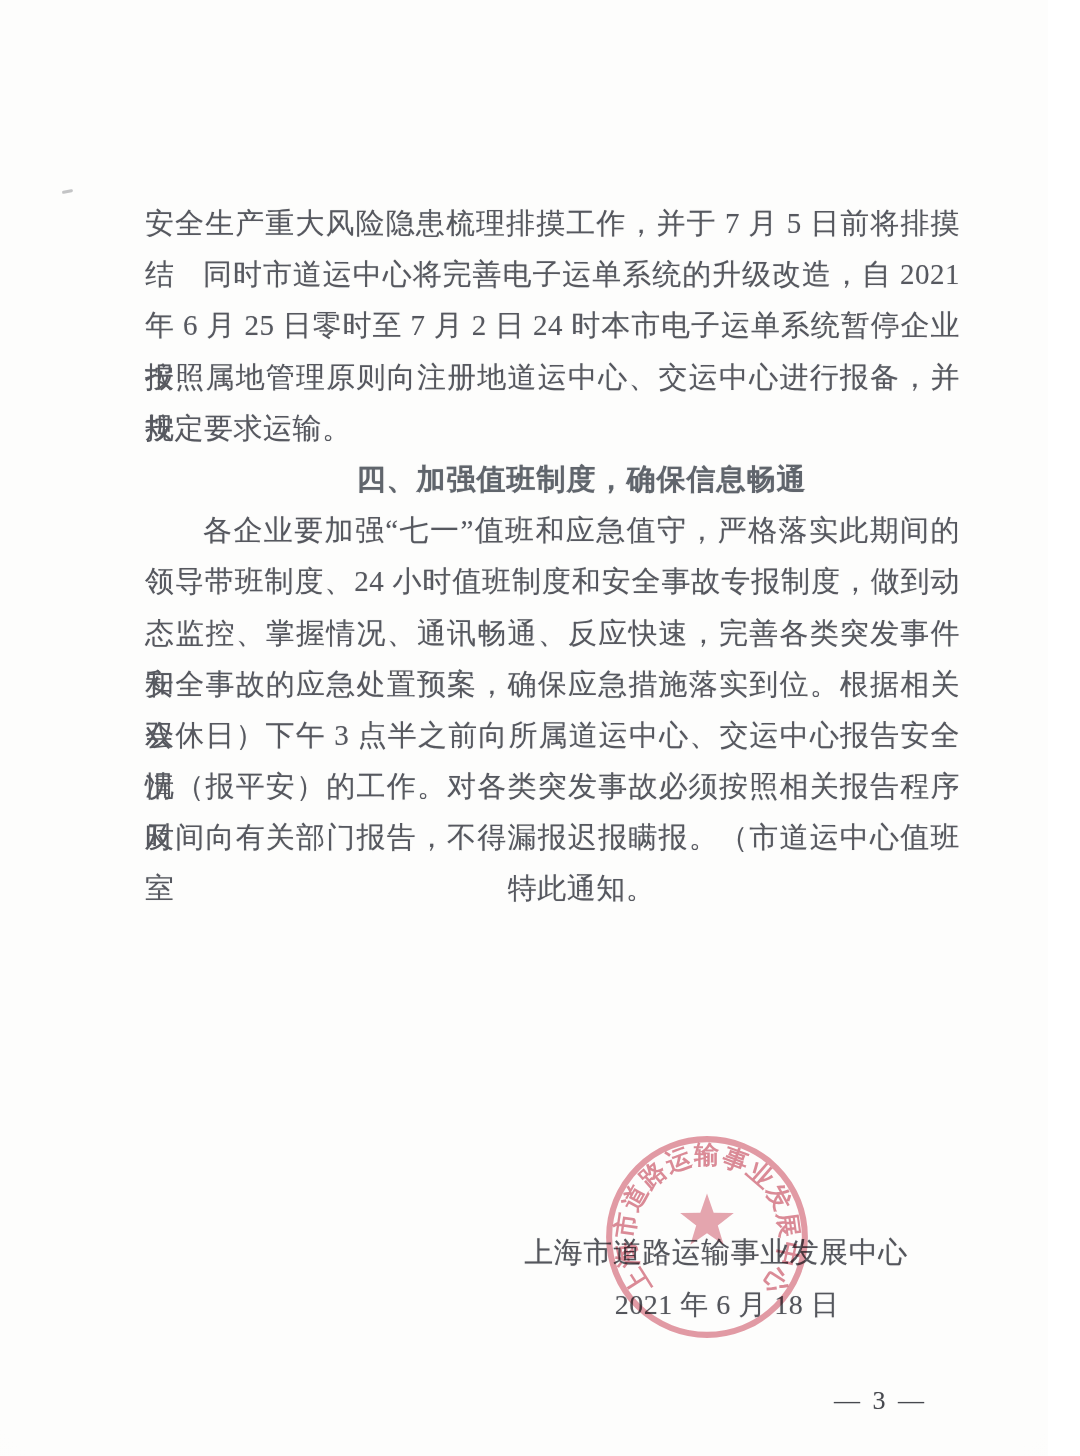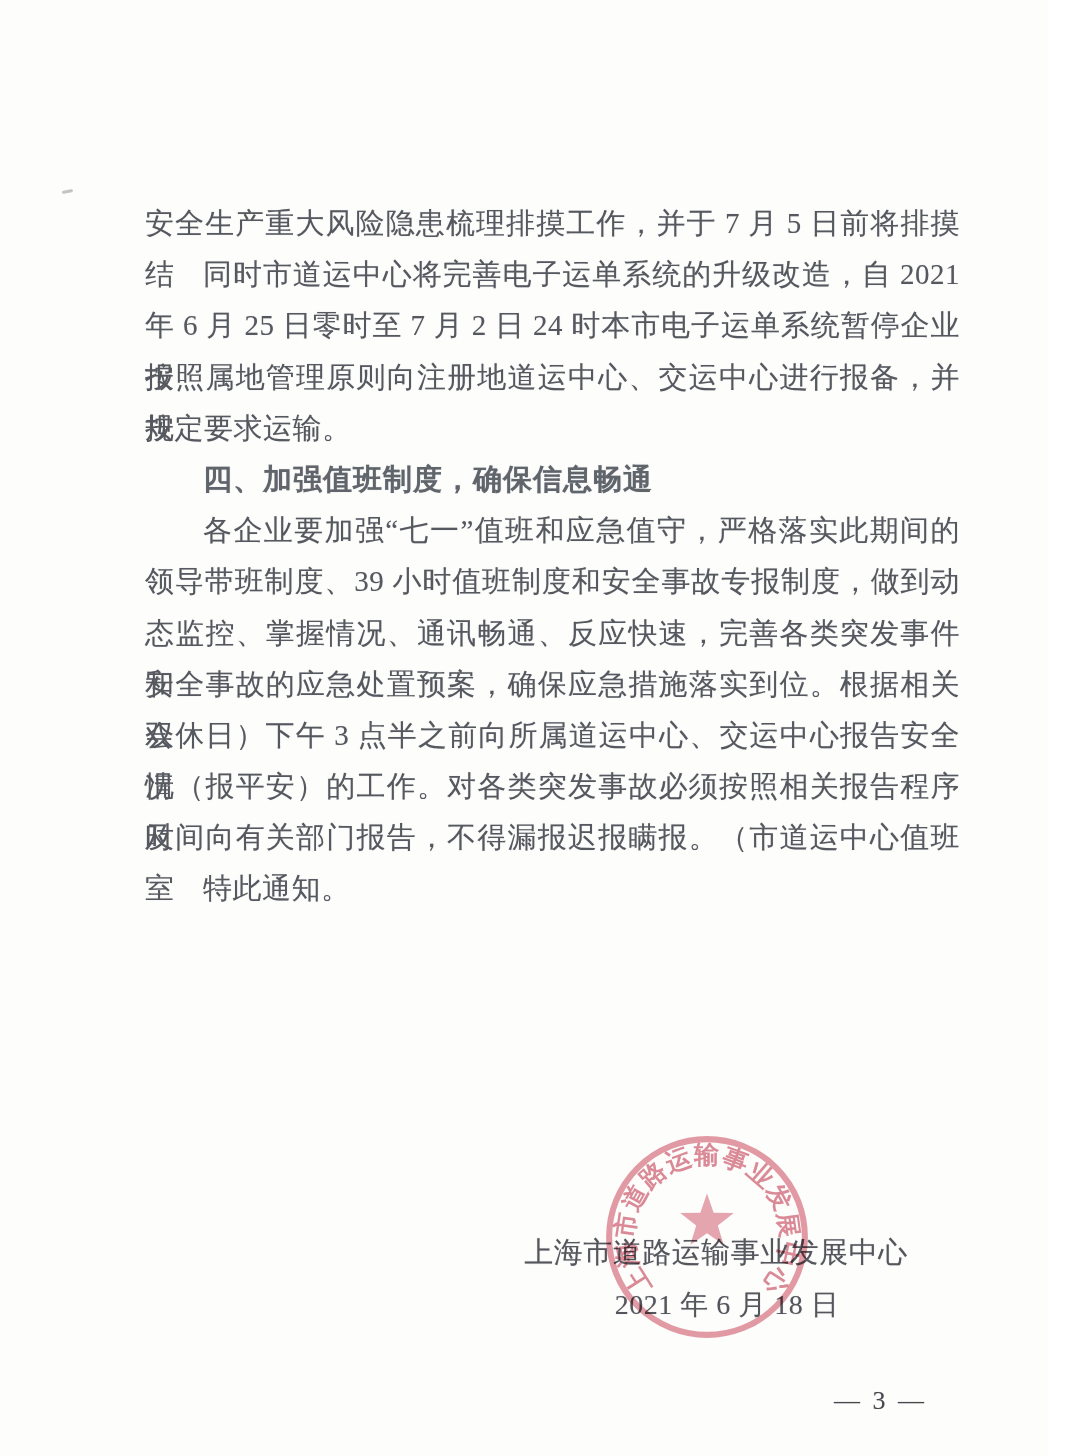--- a/index.html
+++ b/index.html
@@ -19,21 +19,21 @@
     font-size:29px;letter-spacing:0.5px;
     color:#56585f;
     white-space:nowrap;
     text-shadow:0 0 1px rgba(110,112,118,0.35);
   }
   .line.full{
     white-space:normal;
     text-align:justify;
     text-align-last:justify;
   }
-  .line.indent{ text-indent:58px; }
+  .line.indent{ text-indent:58px;text-align:center; }
   .line.head{
     font-family:"Liberation Sans","DejaVu Sans",sans-serif;
     font-weight:bold;
     color:#60656c;
     letter-spacing:1px;
     text-shadow:0 0 1px rgba(96,101,108,0.45);
   }
   .sig-name{
     position:absolute;top:1238px;left:716px;transform:translateX(-50%);
     font-size:29px;line-height:29px;letter-spacing:0.5px;
@@ -79,21 +79,21 @@
   <div class="speck"></div>
 
   <div class="doc-lines">
     <div class="line full">安全生产重大风险隐患梳理排摸工作，并于 7 月 5 日前将排摸结</div>
     <div class="line full indent">同时市道运中心将完善电子运单系统的升级改造，自 2021</div>
     <div class="line full">年 6 月 25 日零时至 7 月 2 日 24 时本市电子运单系统暂停企业报</div>
     <div class="line full">按照属地管理原则向注册地道运中心、交运中心进行报备，并按</div>
     <div class="line">规定要求运输。</div>
     <div class="line head indent">四、加强值班制度，确保信息畅通</div>
     <div class="line full indent">各企业要加强“七一”值班和应急值守，严格落实此期间的</div>
-    <div class="line full">领导带班制度、39 小时值班制度和安全事故专报制度，做到动</div>
+    <div class="line full">领导带班制度、24 小时值班制度和安全事故专报制度，做到动</div>
     <div class="line full">态监控、掌握情况、通讯畅通、反应快速，完善各类突发事件和</div>
     <div class="line full">安全事故的应急处置预案，确保应急措施落实到位。根据相关会</div>
     <div class="line full">双休日）下午 3 点半之前向所属道运中心、交运中心报告安全情</div>
     <div class="line full">况（报平安）的工作。对各类突发事故必须按照相关报告程序及</div>
     <div class="line full">时间向有关部门报告，不得漏报迟报瞒报。（市道运中心值班室</div>
     <div class="line indent">特此通知。</div>
   </div>
 
   <div class="sig-name">上海市道路运输事业发展中心</div>
   <div class="sig-date">2021 年 6 月 18 日</div>

